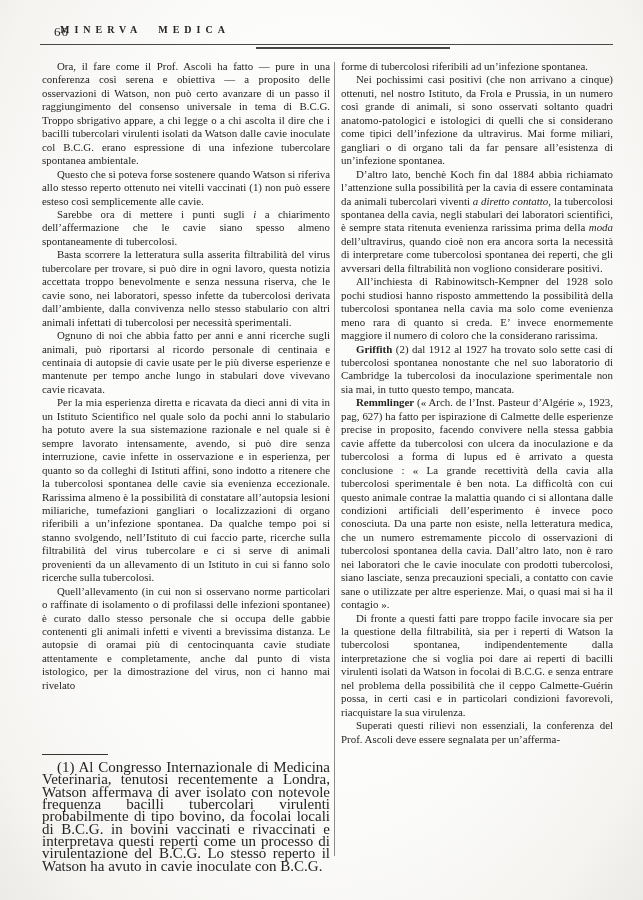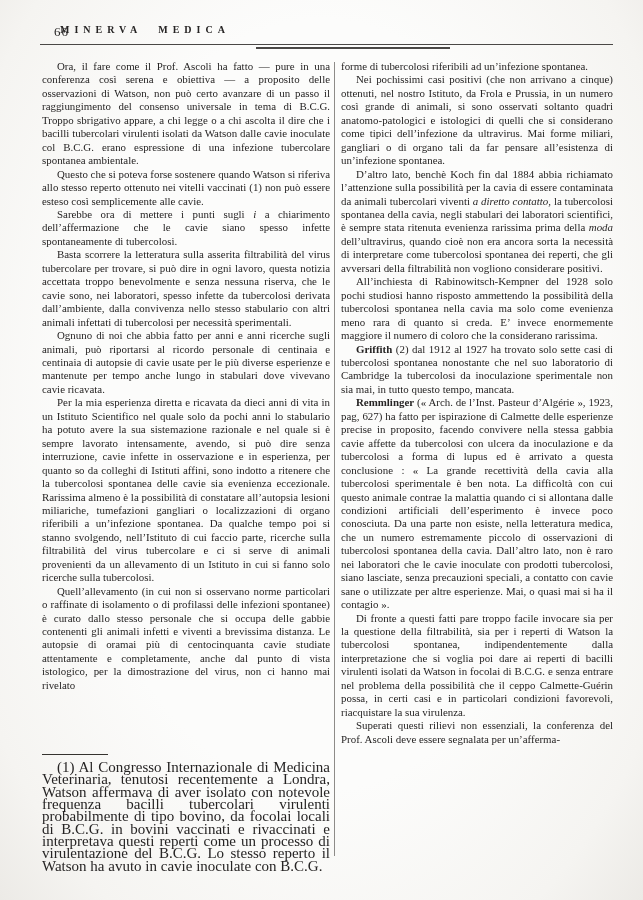--- a/index.html
+++ b/index.html
@@ -75,21 +75,21 @@
   <div class="header-rule"></div>
   <div class="title-underline"></div>
 
   <div class="column-divider"></div>
 
   <div class="columns">
 
     <div class="col col-left">
       <p class="para"><span>Ora, il fare come il Prof. Ascoli ha fatto — pure in una conferenza così serena e obiettiva — a proposito delle osservazioni di Watson, non può certo avanzare di un passo il raggiungimento del consenso universale in tema di B.C.G. Troppo sbrigativo appare, a chi legge o a chi ascolta il dire che i bacilli tubercolari virulenti isolati da Watson dalle cavie inoculate col B.C.G. erano espressione di una infezione tubercolare spontanea ambientale.</span></p>
         <p class="para"><span>Questo che si poteva forse sostenere quando Watson si riferiva allo stesso reperto ottenuto nei vitelli vaccinati (1) non può essere esteso così semplicemente alle cavie.</span></p>
-        <p class="para"><span>Sarebbe ora di mettere i punti sugli </span><span class="it">i</span><span> a chiarimento dell’affermazione che le cavie siano spesso infette spontaneamente di tubercolosi.</span></p>
+        <p class="para"><span>Sarebbe ora di mettere i punti sugli </span><span class="it">i</span><span> a chiarimento dell’affermazione che le cavie siano spesso almeno spontaneamente di tubercolosi.</span></p>
         <p class="para"><span>Basta scorrere la letteratura sulla asserita filtrabilità del virus tubercolare per trovare, si può dire in ogni lavoro, questa notizia accettata troppo benevolmente e senza nessuna riserva, che le cavie sono, nei laboratori, spesso infette da tubercolosi derivata dall’ambiente, dalla convivenza nello stesso stabulario con altri animali infettati di tubercolosi per necessità sperimentali.</span></p>
         <p class="para"><span>Ognuno di noi che abbia fatto per anni e anni ricerche sugli animali, può riportarsi al ricordo personale di centinaia e centinaia di autopsie di cavie usate per le più diverse esperienze e mantenute per tempo anche lungo in stabulari dove vivevano cavie ricavata.</span></p>
         <p class="para"><span>Per la mia esperienza diretta e ricavata da dieci anni di vita in un Istituto Scientifico nel quale solo da pochi anni lo stabulario ha potuto avere la sua sistemazione razionale e nel quale si è sempre lavorato intensamente, avendo, si può dire senza interruzione, cavie infette in osservazione e in esperienza, per quanto so da colleghi di Istituti affini, sono indotto a ritenere che la tubercolosi spontanea delle cavie sia evenienza eccezionale. Rarissima almeno è la possibilità di constatare all’autopsia lesioni miliariche, tumefazioni gangliari o localizzazioni di organo riferibili a un’infezione spontanea. Da qualche tempo poi si stanno svolgendo, nell’Istituto di cui faccio parte, ricerche sulla filtrabilità del virus tubercolare e ci si serve di animali provenienti da un allevamento di un Istituto in cui si fanno solo ricerche sulla tubercolosi.</span></p>
         <p class="para"><span>Quell’allevamento (in cui non si osservano norme particolari o raffinate di isolamento o di profilassi delle infezioni spontanee) è curato dallo stesso personale che si occupa delle gabbie contenenti gli animali infetti e viventi a brevissima distanza. Le autopsie di oramai più di centocinquanta cavie studiate attentamente e completamente, anche dal punto di vista istologico, per la dimostrazione del virus, non ci hanno mai rivelato</span></p>
         <div class="footnote">
         <hr class="footnote-rule">
         <p class="footnote-text">(1) Al Congresso Internazionale di Medicina Veterinaria, tenutosi recentemente a Londra, Watson affermava di aver isolato con notevole frequenza bacilli tubercolari virulenti probabilmente di tipo bovino, da focolai locali di B.C.G. in bovini vaccinati e rivaccinati e interpretava questi reperti come un processo di virulentazione del B.C.G. Lo stesso reperto il Watson ha avuto in cavie inoculate con B.C.G.</p>
       </div>
     </div>
 

